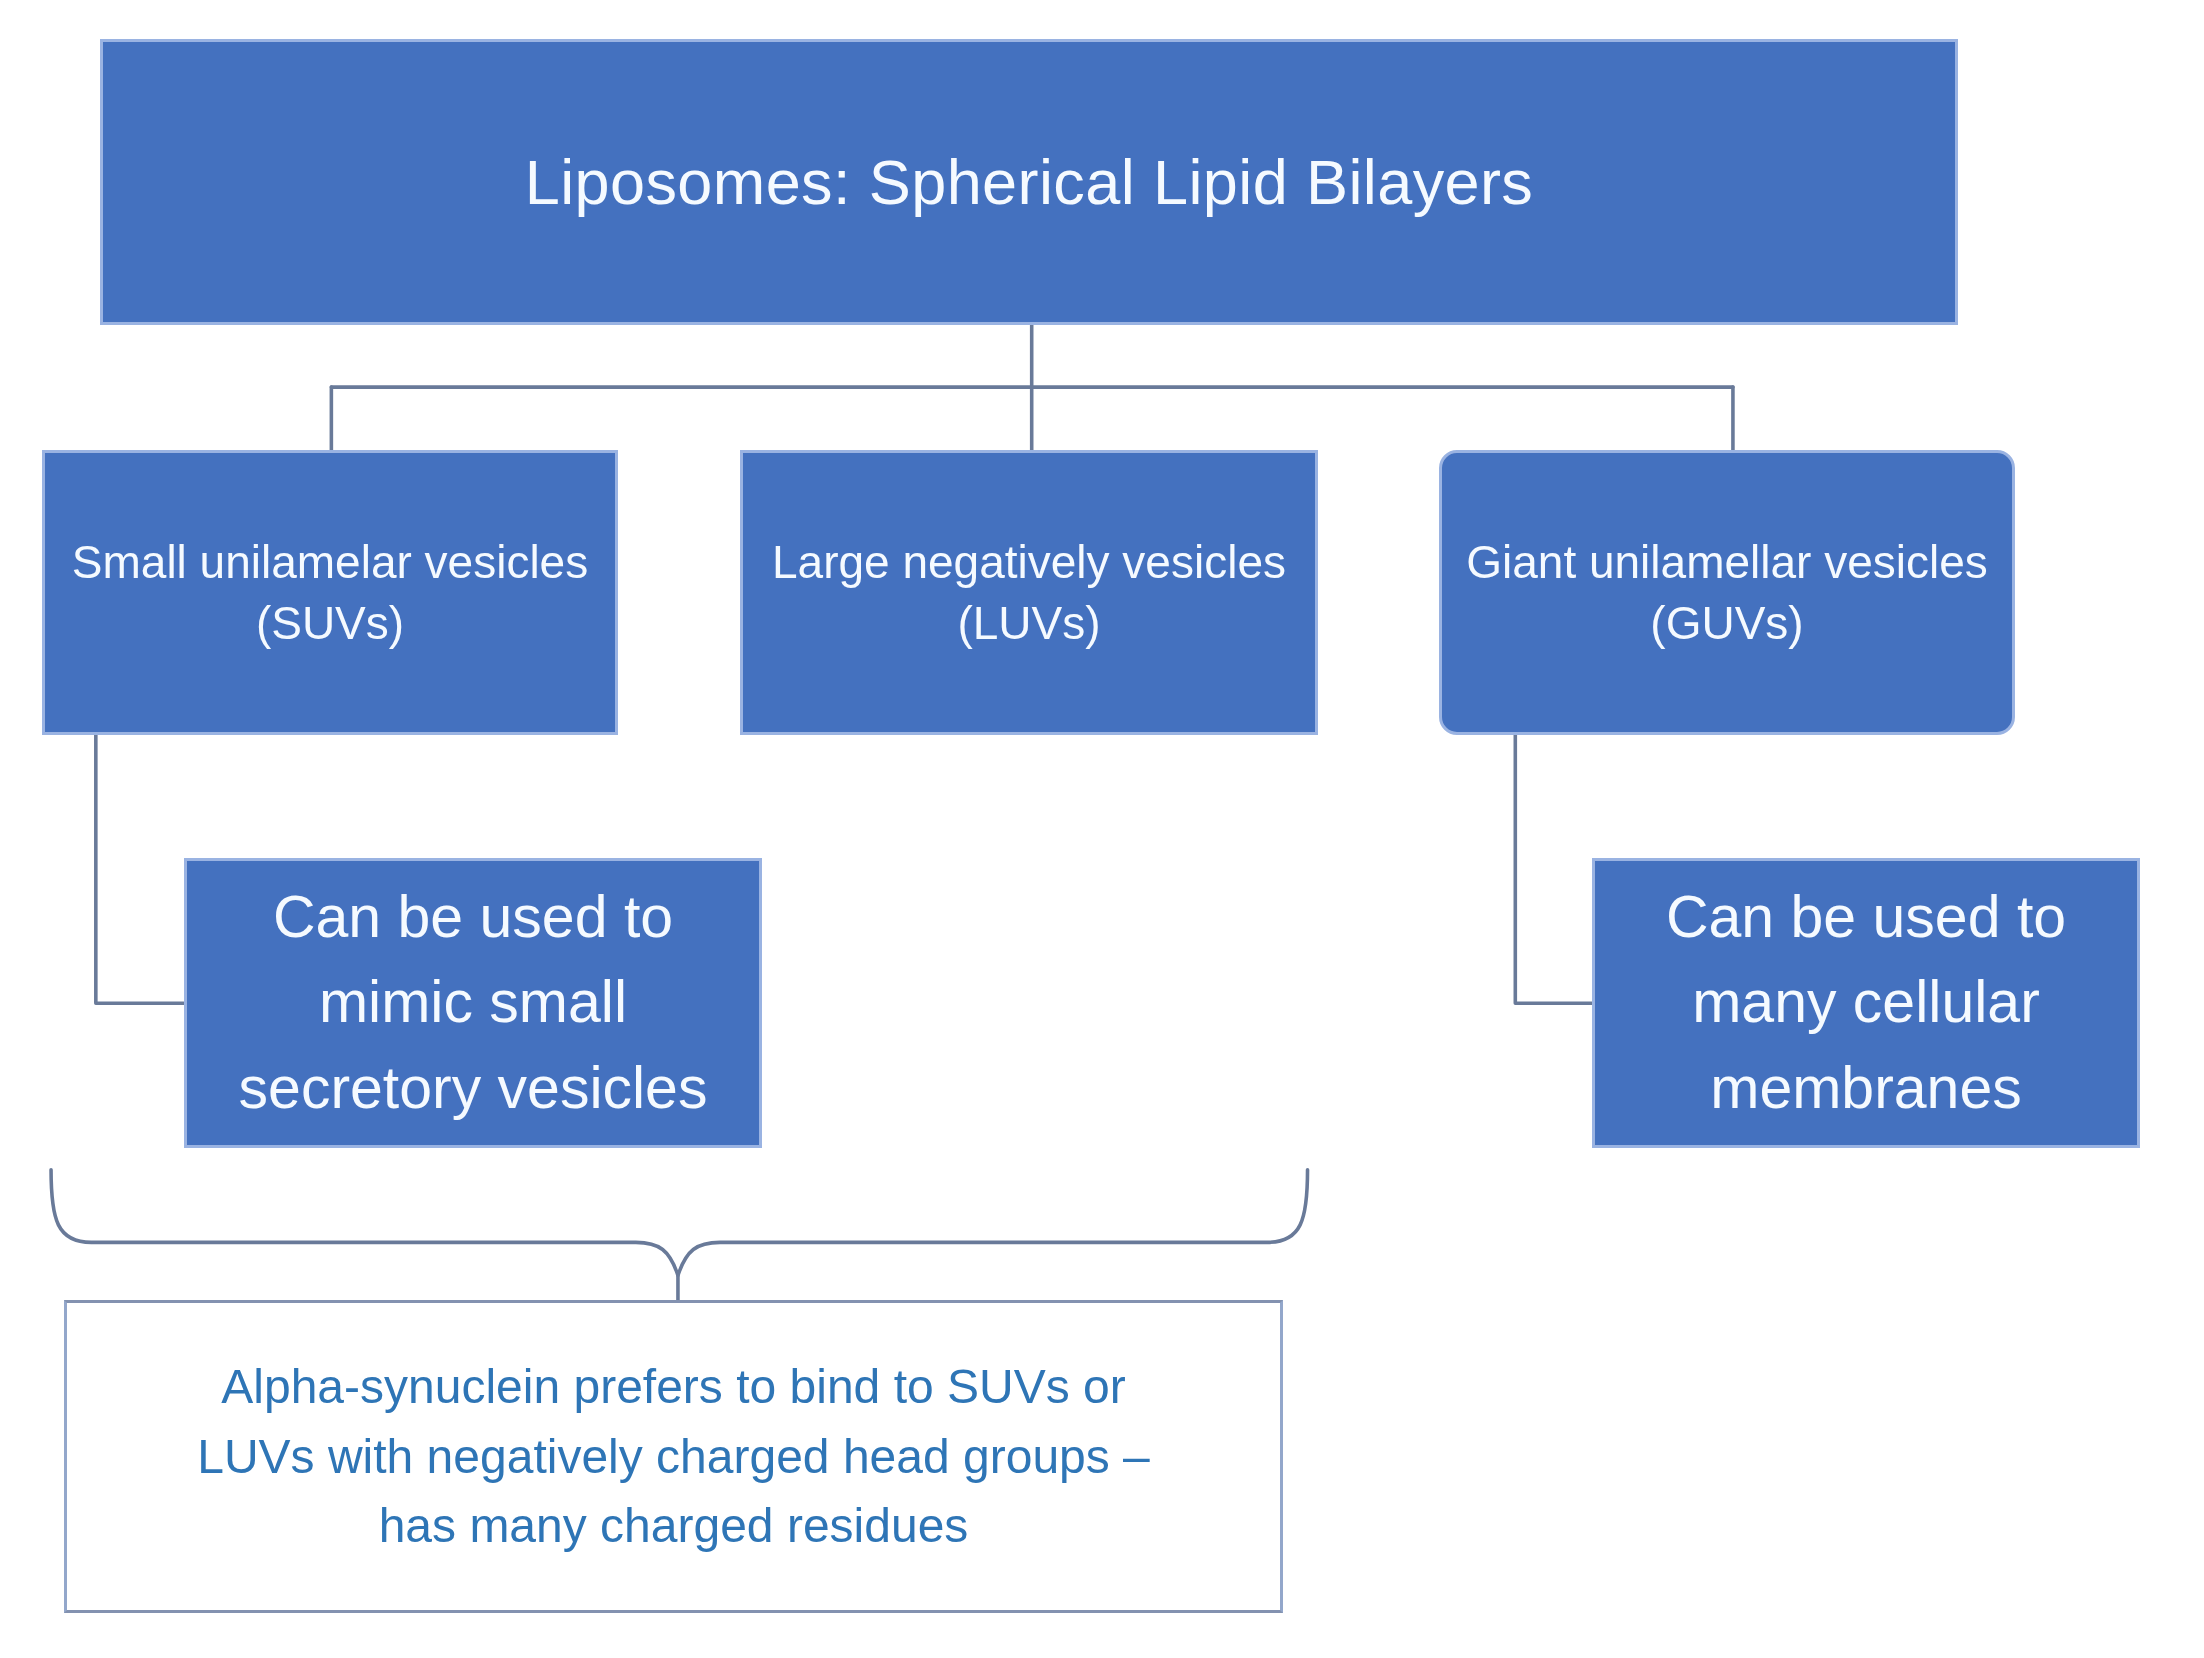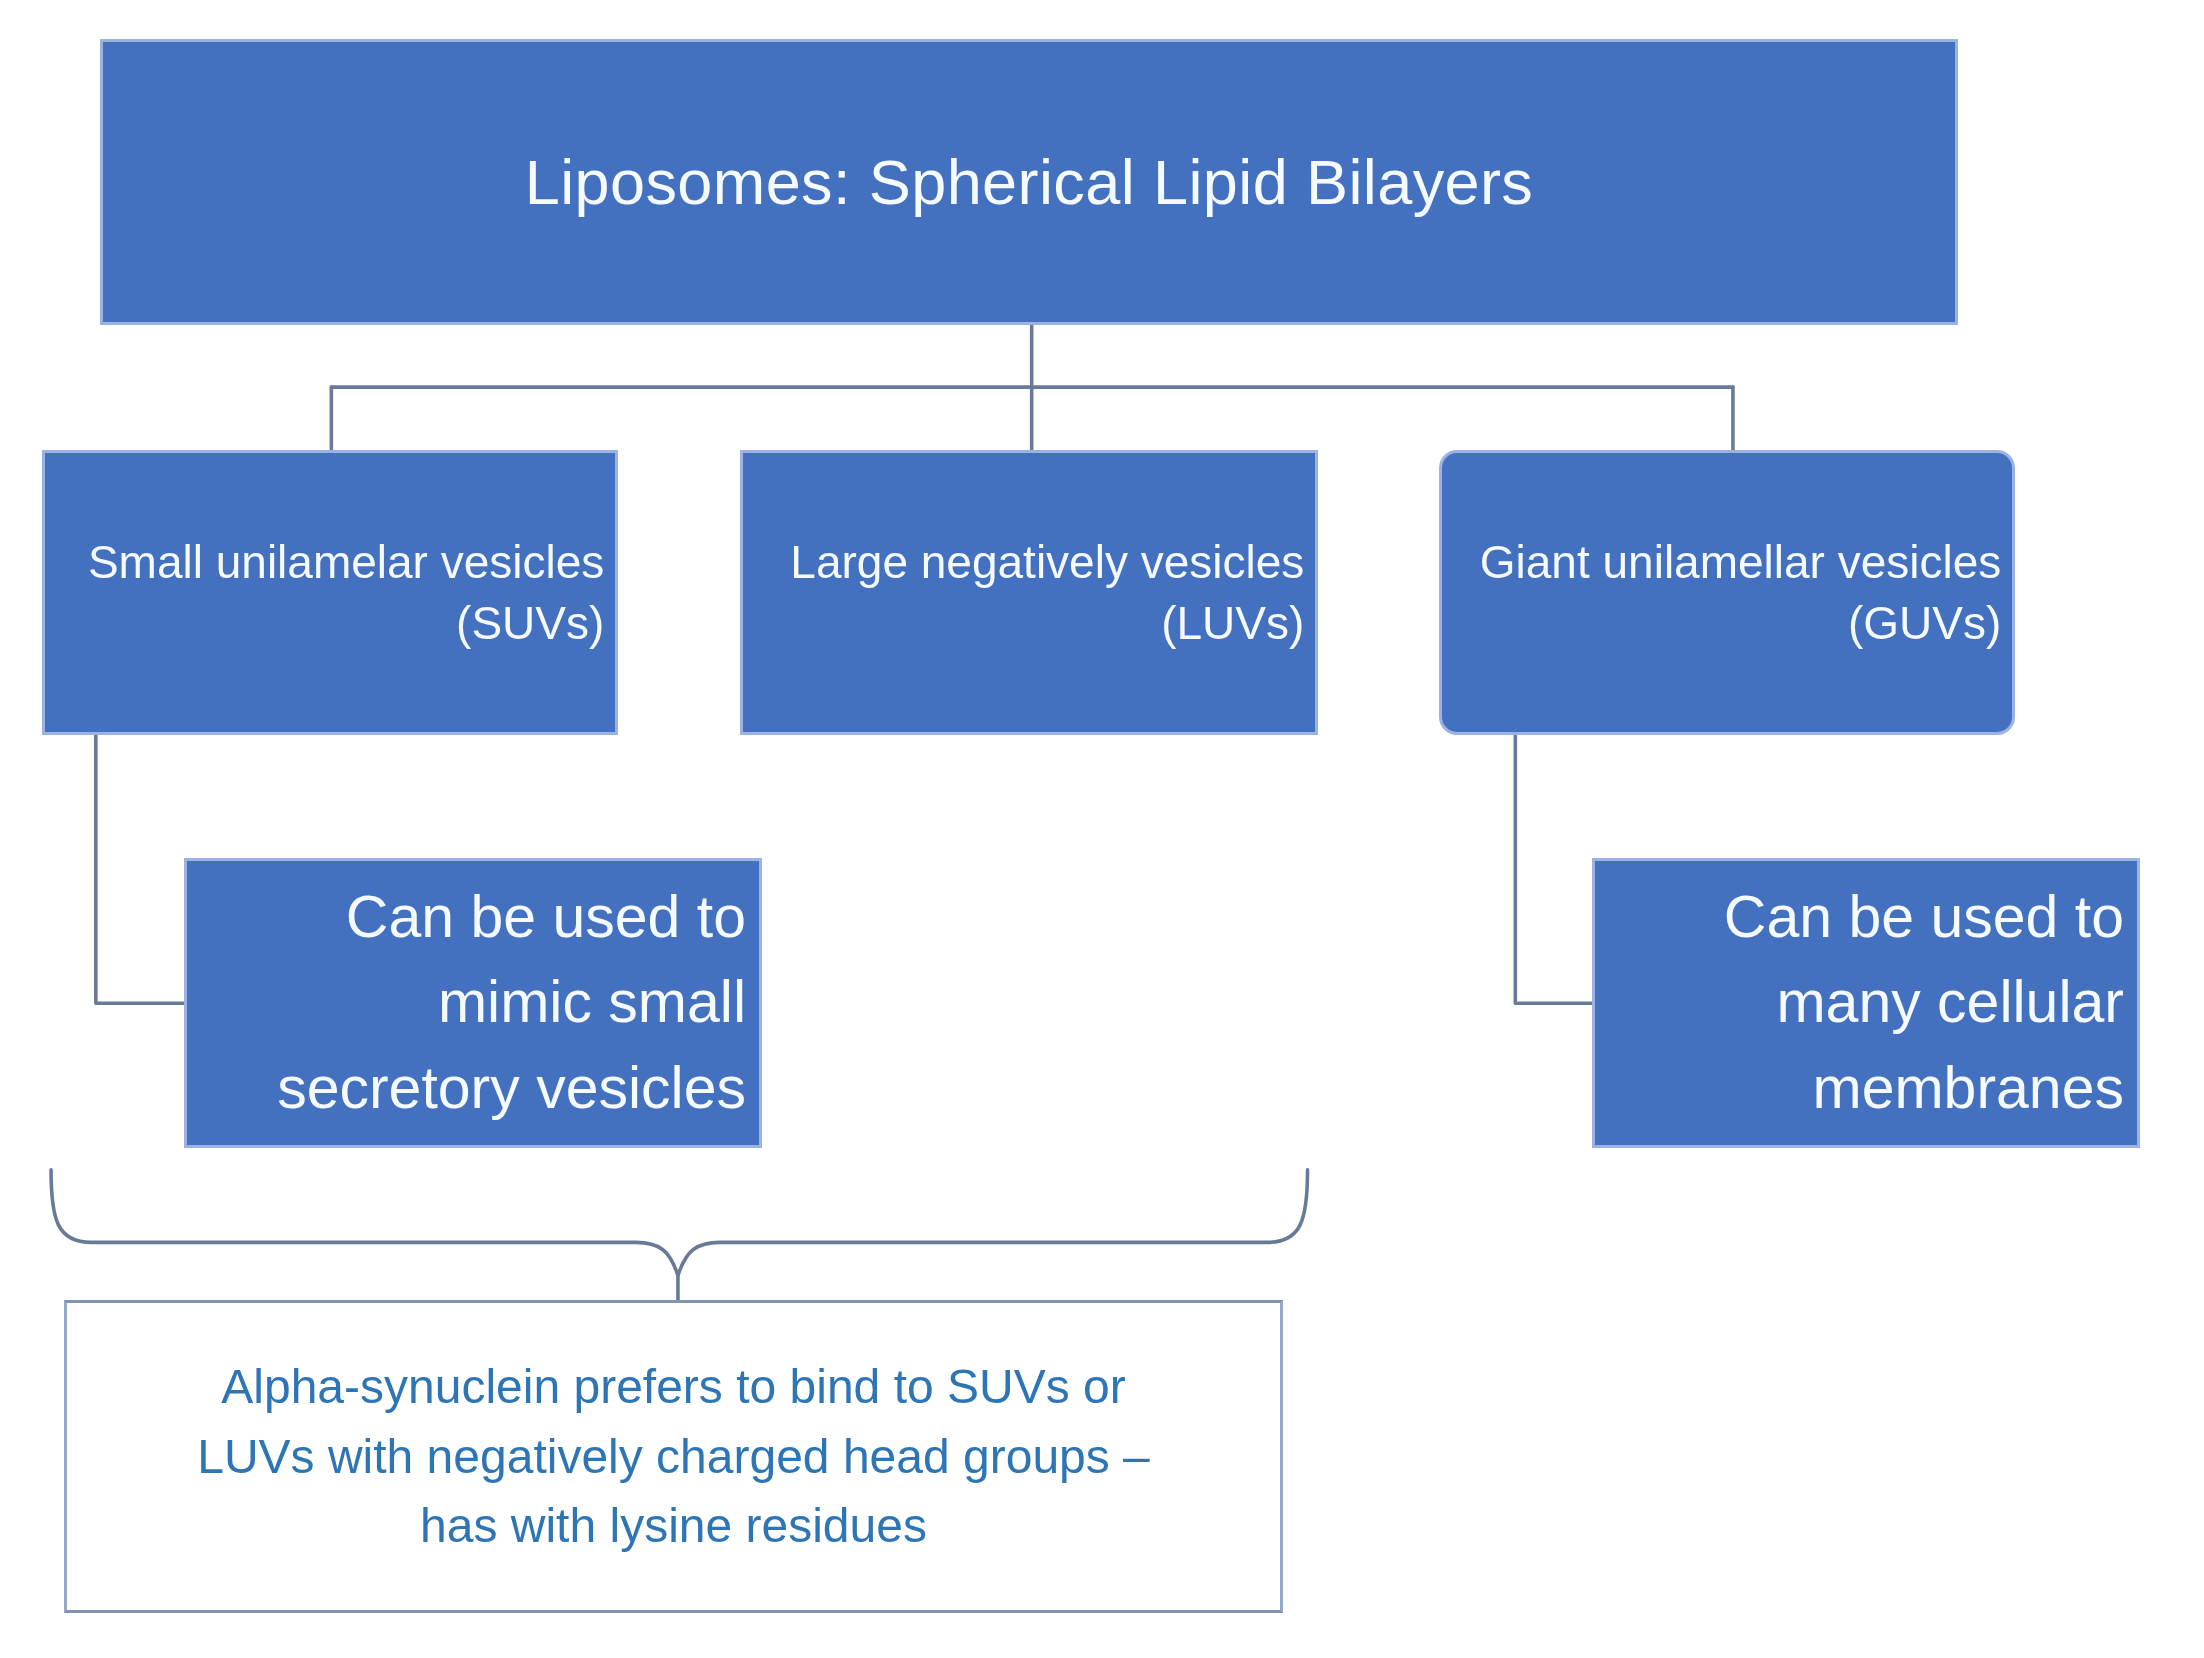--- a/index.html
+++ b/index.html
@@ -36,21 +36,21 @@
     stroke-linecap: round;
     stroke-linejoin: round;
   }
   .box {
     position: absolute;
     box-sizing: border-box;
     display: flex;
     align-items: center;
     justify-content: center;
     flex-direction: column;
-    text-align: right;
+    text-align: center;
     background: var(--box-fill);
     border: 3.6px solid var(--box-border);
     color: var(--box-text);
   }
   #title-box {
     left: 100px; top: 39px;
     width: 1858px; height: 286px;
     font-size: 63px;
     letter-spacing: 0.4px;
   }
@@ -119,17 +119,17 @@
   <div class="box note-box" id="note-suv">
     <span>Can be used to mimic small secretory vesicles</span>
   </div>
   <div class="box note-box" id="note-guv">
     <span>Can be used to many cellular membranes</span>
   </div>
 
   <div class="box" id="callout-box">
     <div class="callout-line">Alpha-synuclein prefers to bind to SUVs or</div>
     <div class="callout-line">LUVs with negatively charged head groups –</div>
-    <div class="callout-line">has with lysine residues</div>
+    <div class="callout-line">has many charged residues</div>
   </div>
 
 </div>
 
 
 </body></html>

